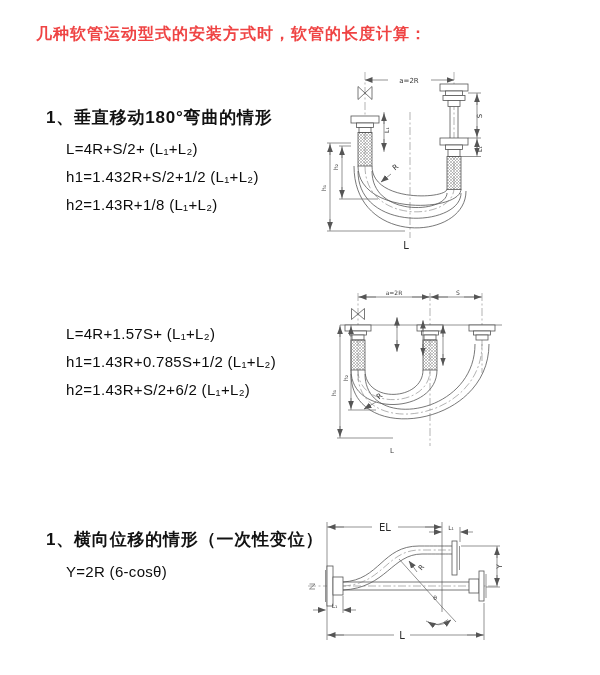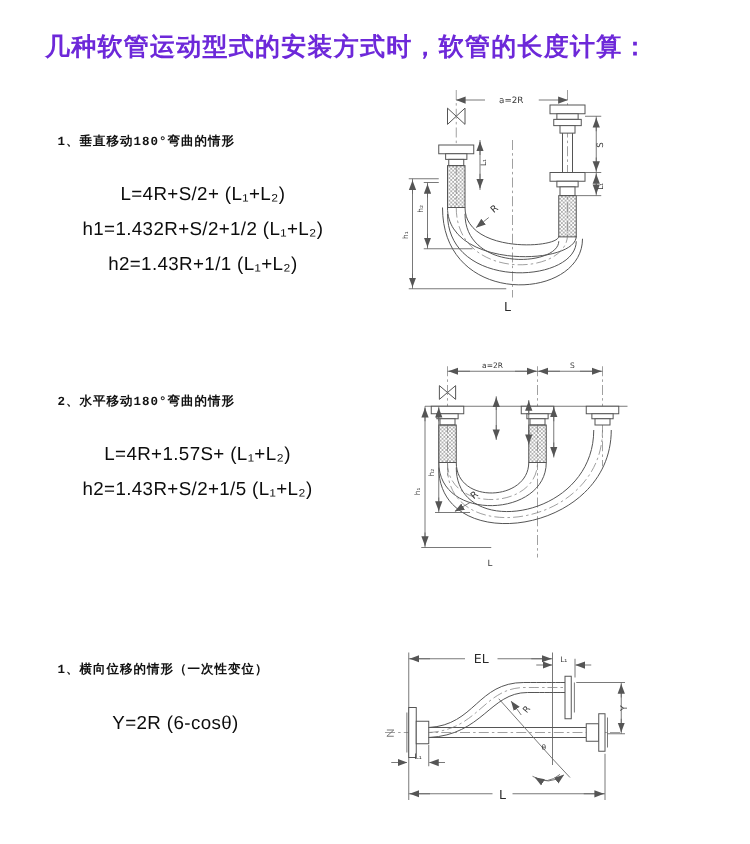--- a/index.html
+++ b/index.html
@@ -3,25 +3,25 @@
 <meta charset="utf-8">
 <style>
   html,body{margin:0;padding:0;}
   body{
     width:600px;height:675px;position:relative;background:#ffffff;
     font-family:"Liberation Sans","DejaVu Sans",sans-serif;
     color:#111;overflow:hidden;
   }
   .title{
     position:absolute;left:36px;top:24px;
-    font-size:20px;font-weight:700;letter-spacing:1px;color:#6d28d9;
+    font-size:16px;font-weight:700;letter-spacing:1px;color:#ef4444;
   }
   .sec{position:absolute;left:46px;color:#121212;}
-  .sec .h{font-size:10px;font-weight:700;letter-spacing:0.8px;white-space:pre;font-family:Liberation Mono, monospace;}
-  .sec .fwrap{margin-left:20px;margin-top:22px;text-align:center;}
+  .sec .h{font-size:17px;font-weight:700;letter-spacing:0.8px;white-space:pre;}
+  .sec .fwrap{margin-left:20px;margin-top:6px;}
   .sec .f{height:28px;line-height:28px;font-size:15px;letter-spacing:0.3px;white-space:pre;color:#0c0c0c;}
   .sec3 .f{height:30px;line-height:30px;}
   .s1{top:106px;}
   .s2{top:314px;}
   .s3{top:528px;}
   .diag{position:absolute;}
   .d1{left:310px;top:66px;}
   .d2{left:318px;top:288px;}
   .d3{left:298px;top:500px;}
   svg .ln{fill:none;stroke:#555;stroke-width:0.8;}
@@ -34,29 +34,29 @@
 </head>
 <body>
 
 <div class="title">几种软管运动型式的安装方式时，软管的长度计算：</div>
 
 <div class="sec s1">
   <div class="h">1、垂直移动180°弯曲的情形</div>
   <div class="fwrap">
     <div class="f">L=4R+S/2+ (L₁+L₂)</div>
     <div class="f">h1=1.432R+S/2+1/2 (L₁+L₂)</div>
-    <div class="f">h2=1.43R+1/1 (L₁+L₂)</div>
+    <div class="f">h2=1.43R+1/8 (L₁+L₂)</div>
   </div>
 </div>
 
 <div class="sec s2">
-  <div class="h">2、水平移动180°弯曲的情形</div>
   <div class="fwrap">
     <div class="f">L=4R+1.57S+ (L₁+L₂)</div>
-    <div class="f">h2=1.43R+S/2+1/5 (L₁+L₂)</div>
+    <div class="f">h1=1.43R+0.785S+1/2 (L₁+L₂)</div>
+    <div class="f">h2=1.43R+S/2+6/2 (L₁+L₂)</div>
   </div>
 </div>
 
 <div class="sec s3 sec3">
   <div class="h">1、横向位移的情形（一次性变位）</div>
   <div class="fwrap">
     <div class="f">Y=2R (6-cosθ)</div>
   </div>
 </div>
 

